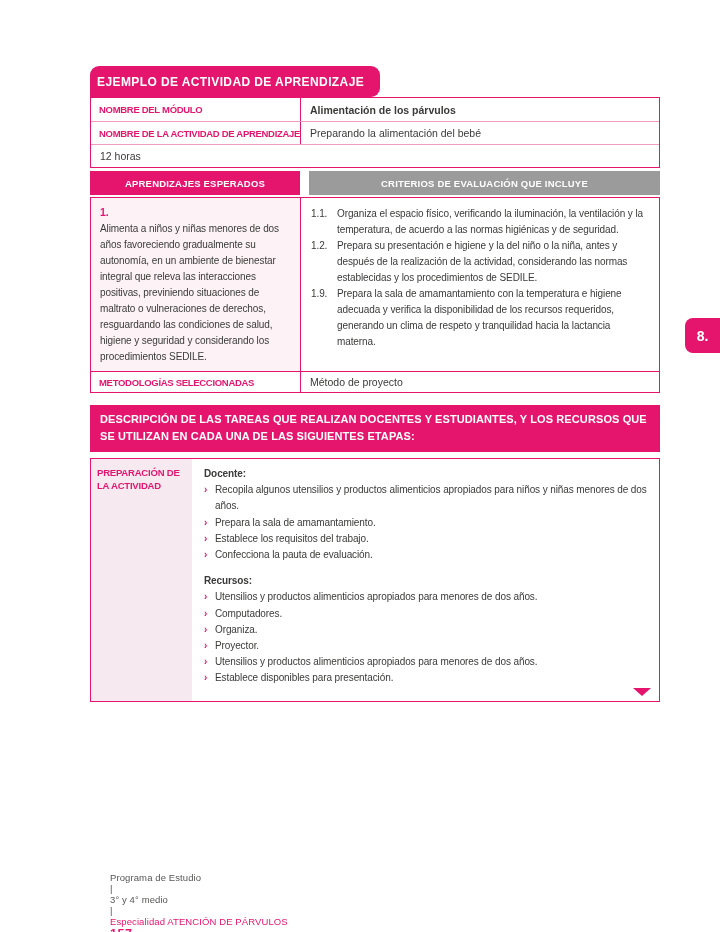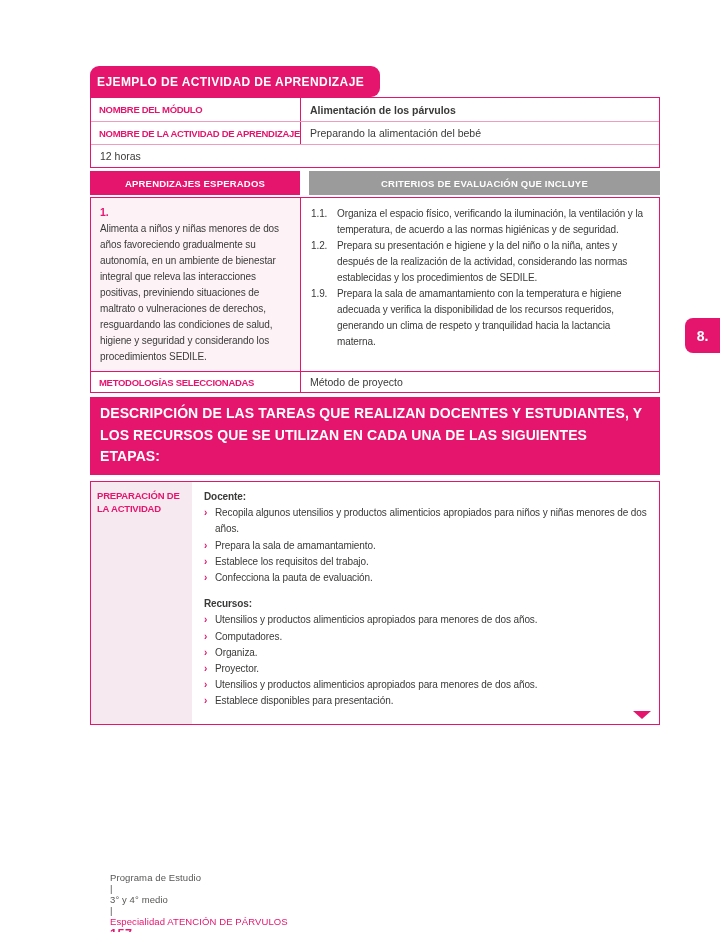--- a/index.html
+++ b/index.html
@@ -59,22 +59,22 @@
   .oa-num{color:var(--pink);font-weight:bold;font-size:10.5px;margin-bottom:3px;}
   .oa-text{font-size:10px;line-height:1.6;letter-spacing:-0.1px;}
   .crit-right{flex:1;padding:8px 10px 6px;}
   .crit-item{display:flex;font-size:10px;line-height:1.6;letter-spacing:-0.1px;}
   .crit-num{width:26px;flex:none;}
   .crit-text{flex:1;}
   .met-row{display:flex;border-top:1px solid var(--pink);height:21px;align-items:stretch;}
 
   
   .desc-banner{
-    margin-top:4px;background:var(--pink);color:#fff;
-    font-weight:bold;font-size:14px;line-height:1.55;letter-spacing:.1px;
+    margin-top:12px;background:var(--pink);color:#fff;
+    font-weight:bold;font-size:11px;line-height:1.55;letter-spacing:.1px;
     padding:6px 10px 7px;
   }
 
   
   .stage-box{border:1px solid var(--pink);margin-top:6px;display:flex;position:relative;min-height:228px;}
   .stage-left{
     width:101px;flex:none;background:var(--cell-stage);
     padding:7px 6px;color:var(--pink);font-weight:bold;
     font-size:9.5px;line-height:1.4;letter-spacing:-0.2px;
   }

